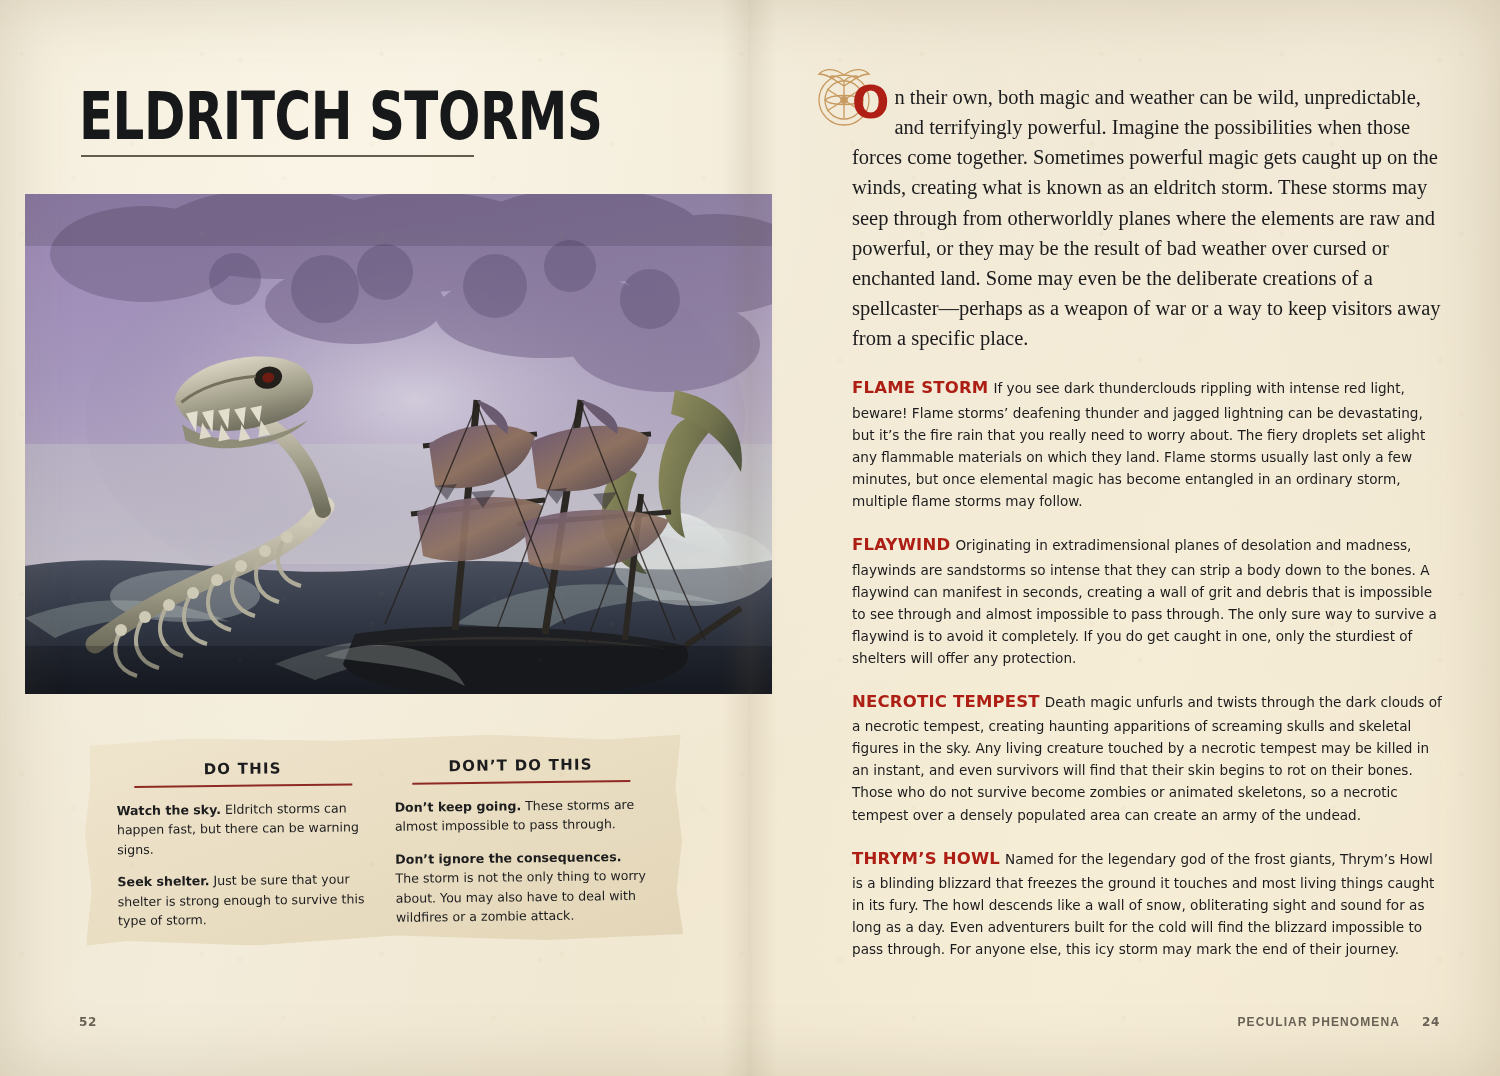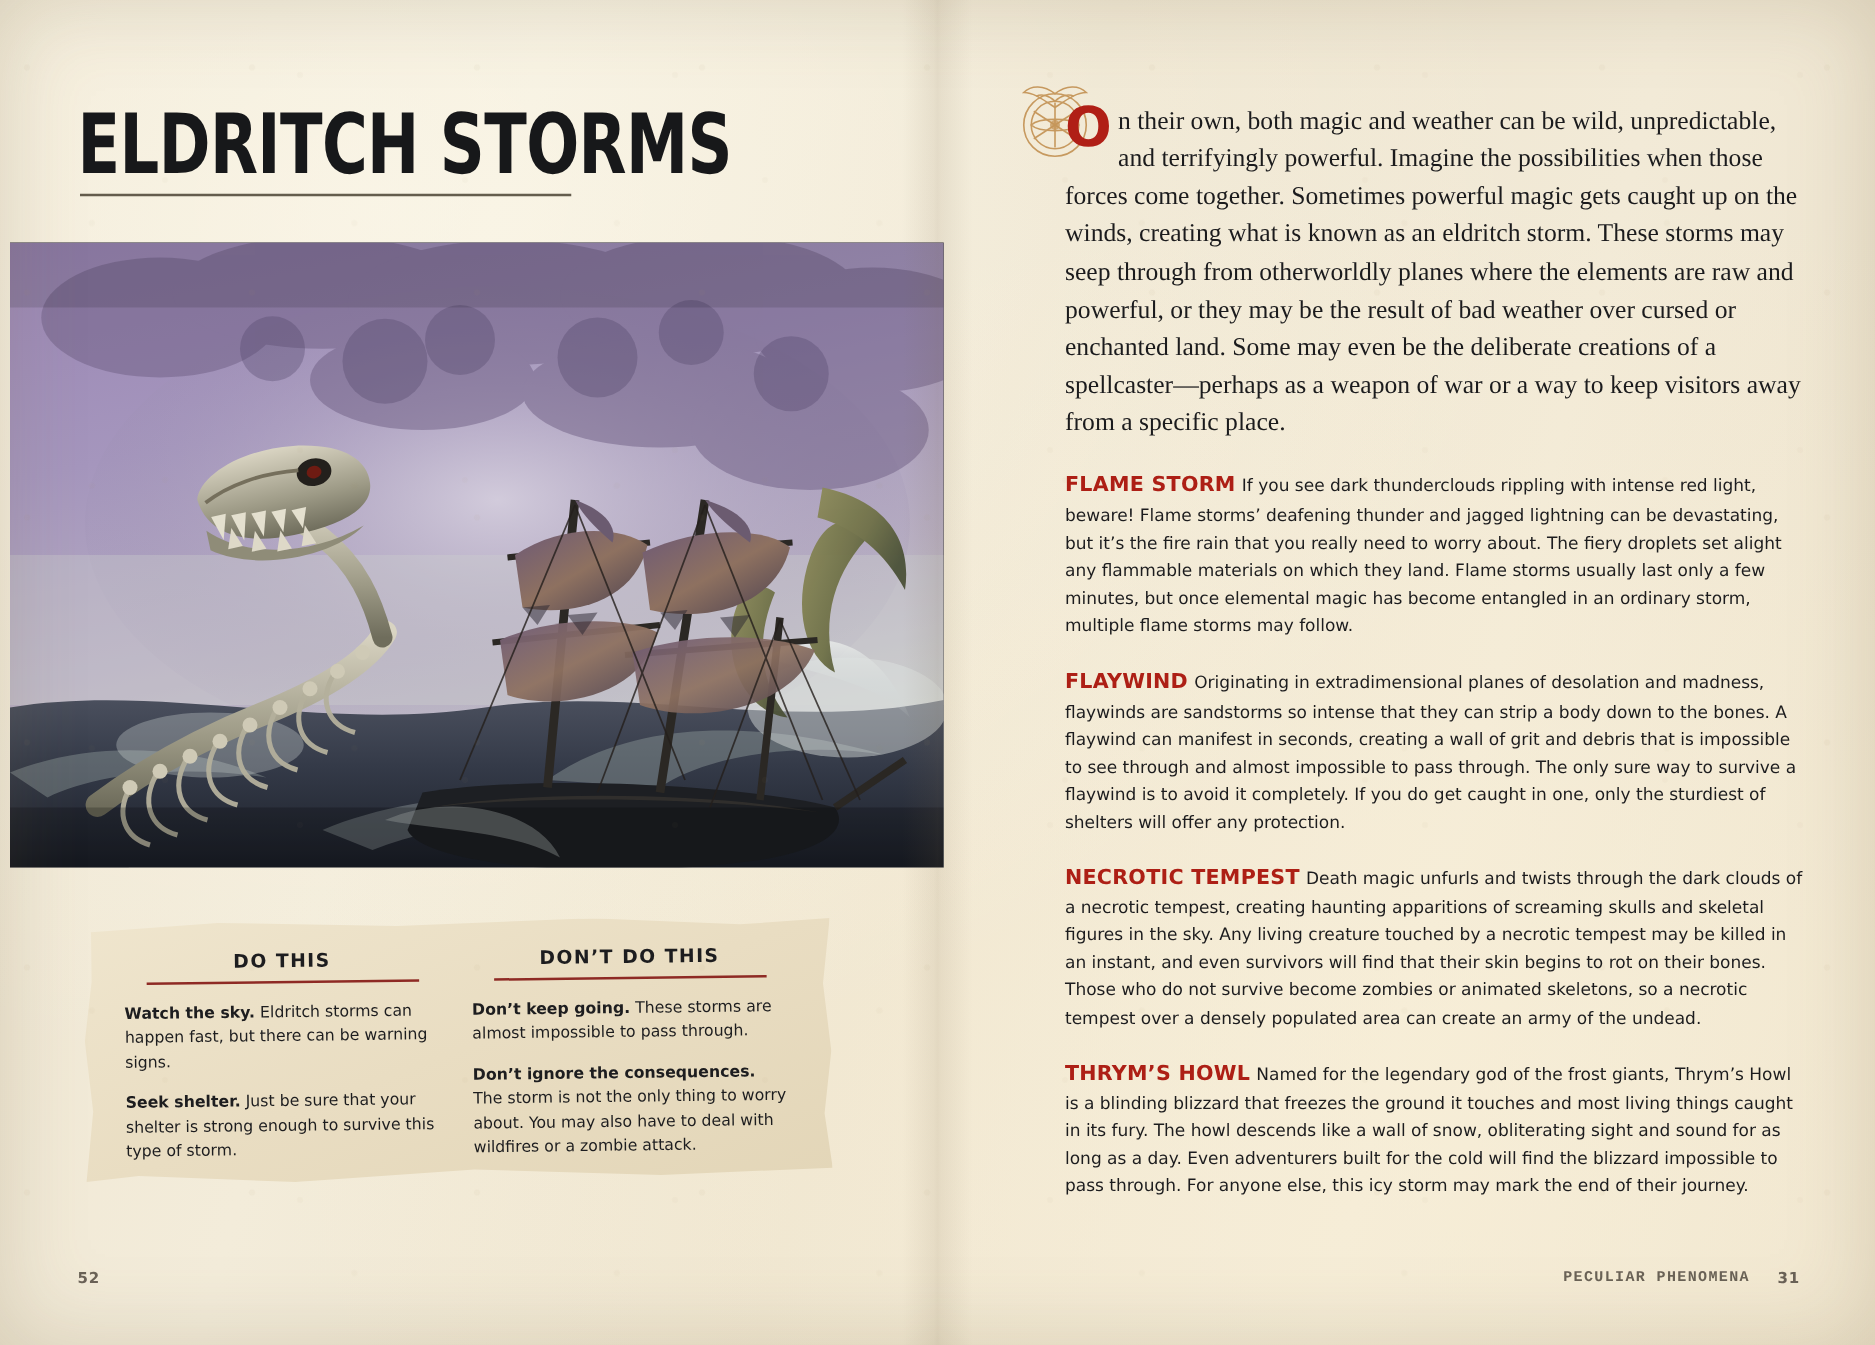--- a/index.html
+++ b/index.html
@@ -42,21 +42,21 @@
     top: 0;
     width: 56px;
     height: 100%;
     transform: translateX(-28px);
     background: linear-gradient(90deg, rgba(120,100,70,0) 0%, rgba(120,100,70,0.10) 45%, rgba(120,100,70,0.13) 50%, rgba(120,100,70,0.10) 55%, rgba(120,100,70,0) 100%);
     pointer-events: none;
   }
   
   .page-left {
     position: absolute;
-    left: 0; top: 0;
+    left: 17px; top: 0;
     width: 750px; height: 1076px;
   }
   .title {
     position: absolute;
     left: 62px;
     top: 78px;
     width: 640px;
     font-family: "DejaVu Sans", sans-serif;
     font-weight: bold;
     font-size: 52px;
@@ -206,21 +206,21 @@
     font-family: "DejaVu Sans", sans-serif;
     font-weight: bold;
     font-size: 12px;
     color: #6a6257;
     letter-spacing: .6px;
   }
   .running-head {
     position: absolute;
     right: 100px;
     bottom: 47px;
-    font-family: Liberation Mono, monospace;
+    font-family: Liberation Sans, sans-serif;
     font-weight: bold;
     font-size: 12px;
     color: #6a6257;
     letter-spacing: 1.1px;
   }
   .edge-shade {
     position: absolute;
     inset: 0;
     pointer-events: none;
     box-shadow: inset 0 0 70px rgba(120,100,65,.22);
@@ -475,19 +475,19 @@
       <p class="entry">
         <span class="term">NECROTIC TEMPEST</span><span>Death magic unfurls and twists through the dark clouds of a necrotic tempest, creating haunting apparitions of screaming skulls and skeletal figures in the sky. Any living creature touched by a necrotic tempest may be killed in an instant, and even survivors will find that their skin begins to rot on their bones. Those who do not survive become zombies or animated skeletons, so a necrotic tempest over a densely populated area can create an army of the undead.</span>
       </p>
 
       <p class="entry">
         <span class="term">THRYM’S HOWL</span><span>Named for the legendary god of the frost giants, Thrym’s Howl is a blinding blizzard that freezes the ground it touches and most living things caught in its fury. The howl descends like a wall of snow, obliterating sight and sound for as long as a day. Even adventurers built for the cold will find the blizzard impossible to pass through. For anyone else, this icy storm may mark the end of their journey.</span>
       </p>
     </div>
 
     <div class="running-head">PECULIAR PHENOMENA</div>
-    <div class="folio-right">31</div>
+    <div class="folio-right">24</div>
   </div>
 
   <div class="gutter"></div>
   <div class="grain"></div>
   <div class="edge-shade"></div>
 </div>
 
 </body></html>

